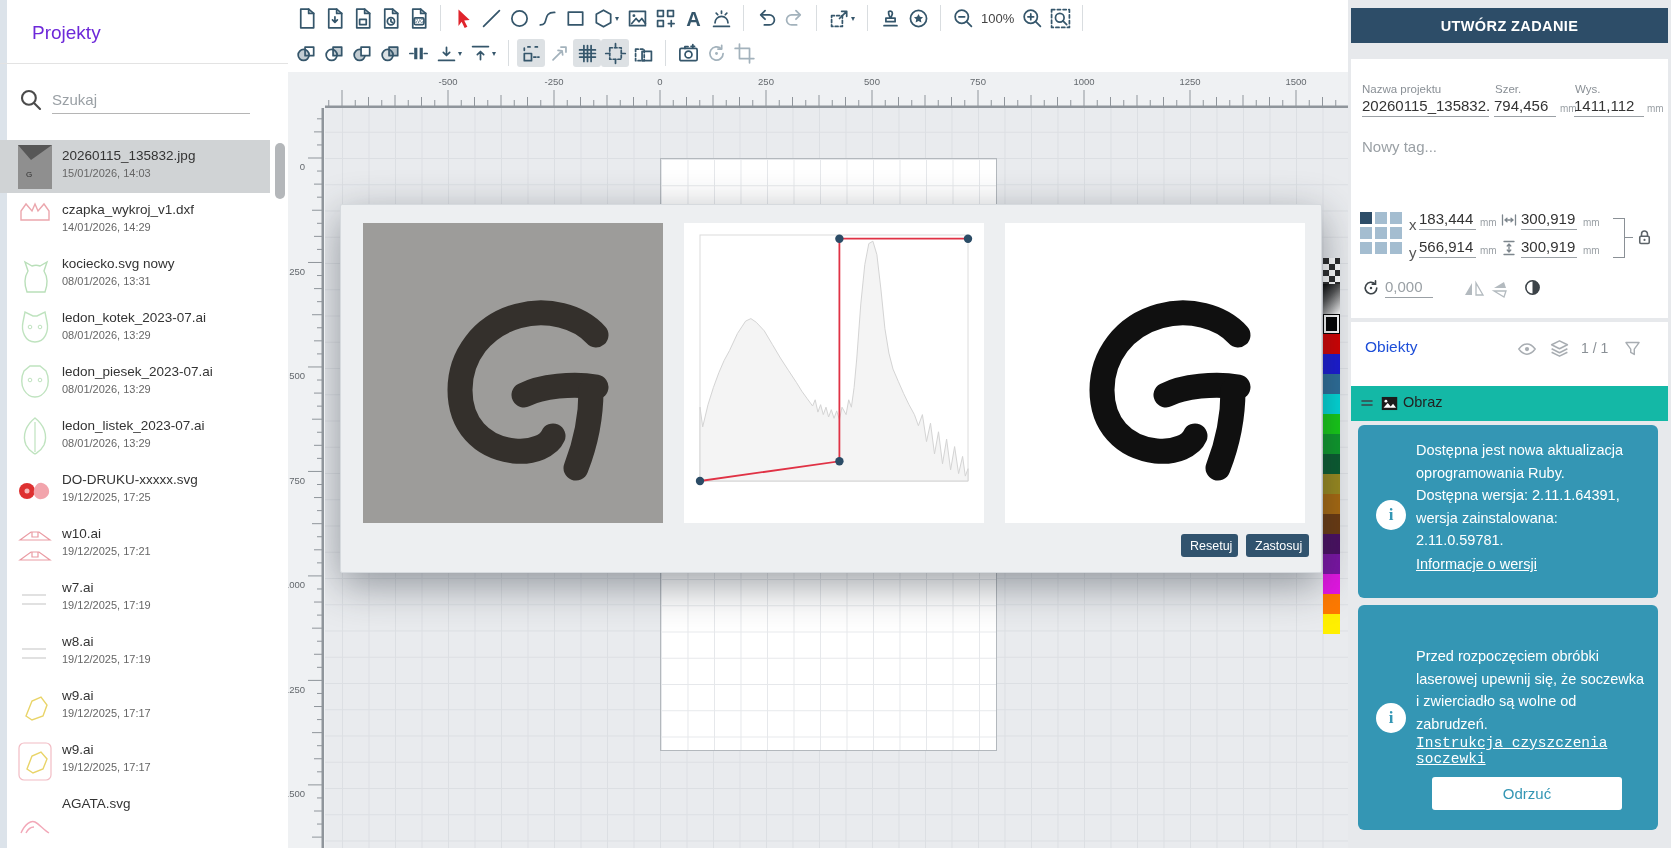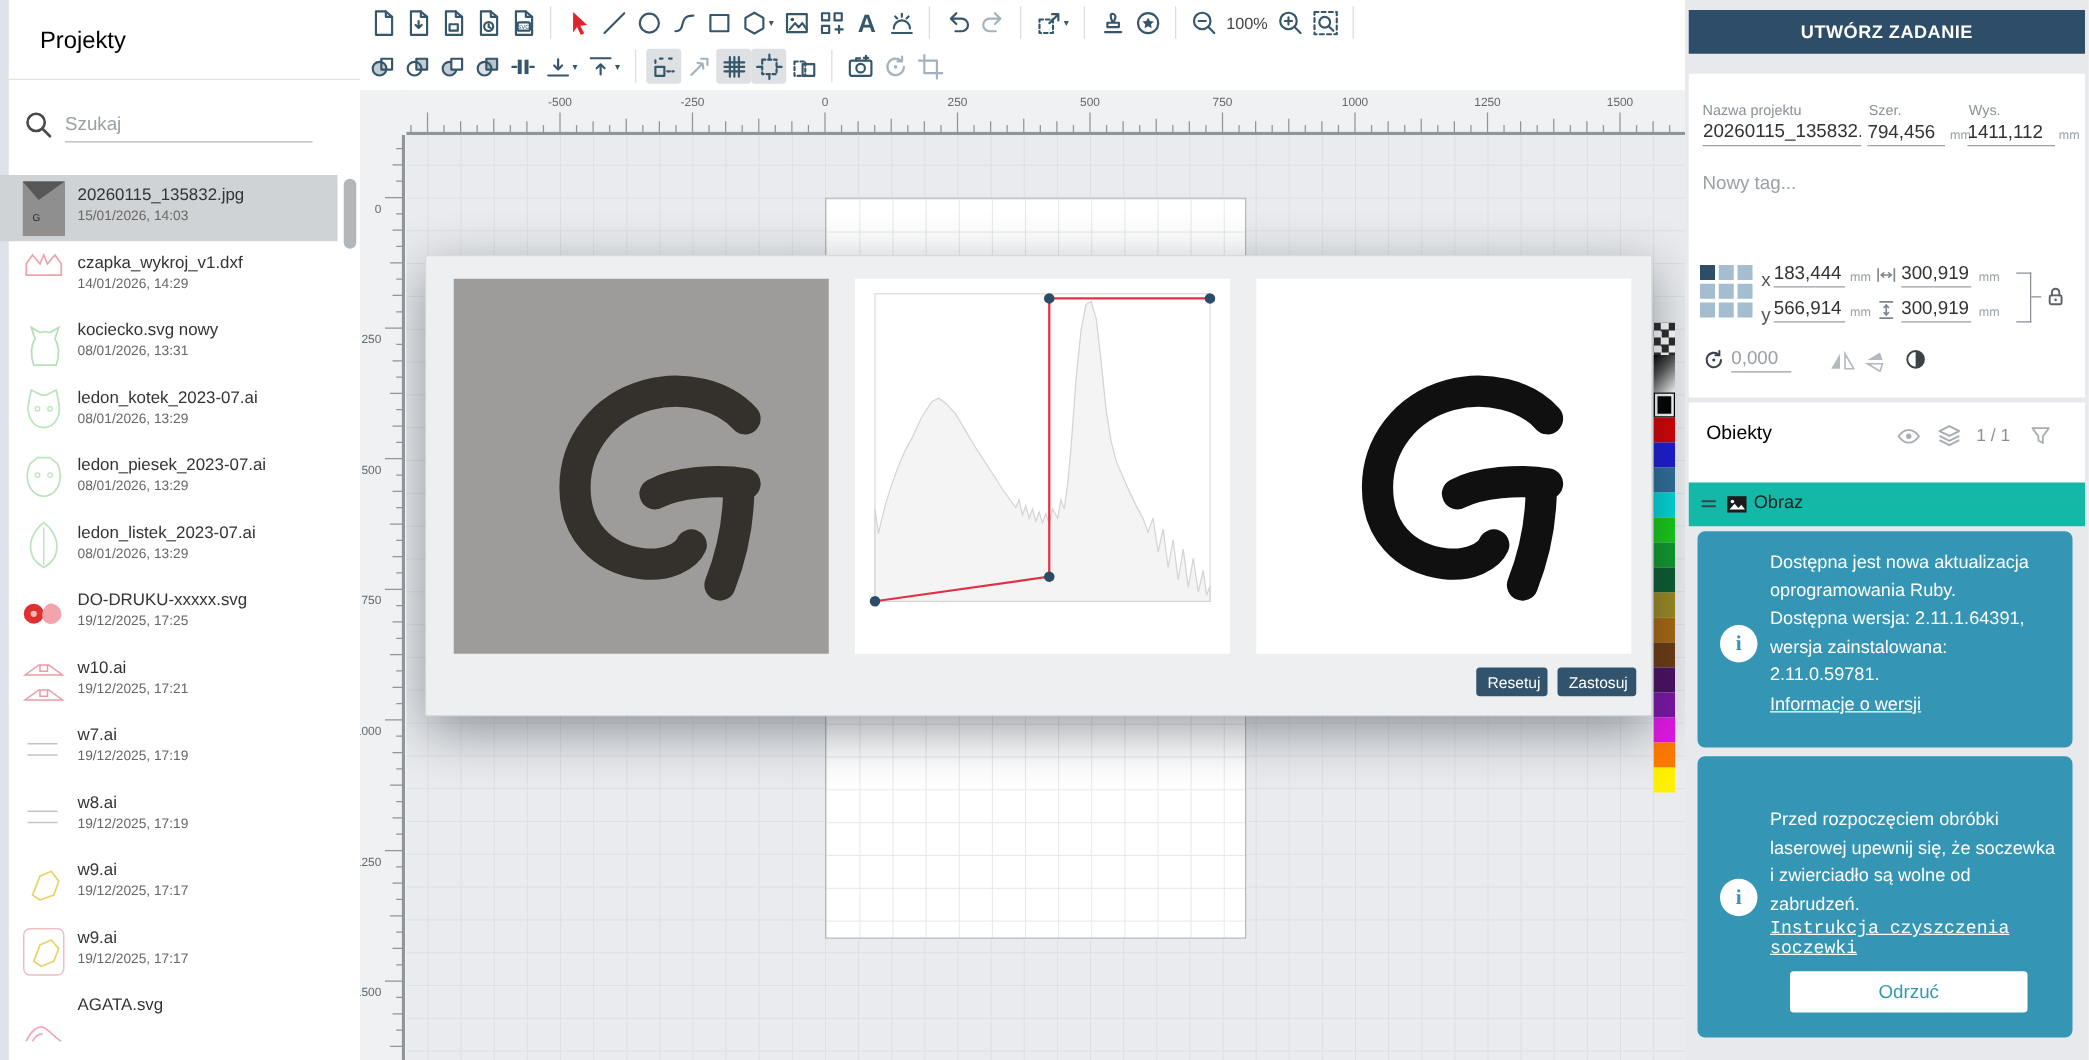--- a/index.html
+++ b/index.html
@@ -2,21 +2,21 @@
 <html><head>
 <meta charset="utf-8">
 <style>
   * { margin:0; padding:0; box-sizing:border-box; }
   html,body { font-family:"Liberation Sans", sans-serif; }
   #root { position:relative; width:1671px; height:848px; background:#e9ebee; overflow:hidden; }
 
   
   #sidebar { position:absolute; left:0; top:0; width:288px; height:848px; background:#ffffff; z-index:5; }
   #sidebar-edge { position:absolute; left:0; top:0; width:7px; height:848px; background:#dce3ea; }
-  #sidebar-title { position:absolute; left:32px; top:22px; font-size:19px; color:#000000; }
+  #sidebar-title { position:absolute; left:32px; top:22px; font-size:19px; color:#6d28d9; }
   #sidebar-divider { position:absolute; left:0; top:63px; width:288px; border-top:1px solid #e3e3e3; }
   #search-row { position:absolute; left:0; top:84px; width:320px; height:46px; }
   #search-icon { position:absolute; left:19px; top:4px; color:#4a4a4a; }
   #search-input { position:absolute; left:52px; top:2px; width:198px; height:28px; border:none; outline:none;
                   border-bottom:1px solid #b5b5b5; font-size:15px; color:#333; background:transparent; }
   #search-input::placeholder { color:#9aa0a5; }
   #project-list { position:absolute; left:0; top:136px; width:288px; height:712px; overflow:hidden; }
   .proj-item { position:absolute; left:0; width:270px; height:53px; cursor:pointer; }
   .proj-item.selected { background:#d0d3d5; width:270px; }
   .proj-thumb { position:absolute; left:18px; top:5px; width:34px; height:44px; }
@@ -80,21 +80,21 @@
   .ricon { position:absolute; color:#7d868d; }
   .ricon.dim { color:#b3babf; }
   .ricon.dark { color:#3c4348; }
   #anchor-grid { position:absolute; left:9px; top:20px; width:44px; height:44px; display:grid;
                  grid-template-columns:repeat(3,12px); grid-template-rows:repeat(3,12px); gap:3px; }
   .anchor-cell { background:#a4bdd0; cursor:pointer; }
   .anchor-cell.sel { background:#2d4d68; }
   #lock-bracket { position:absolute; left:262px; top:26px; width:12px; height:40px;
                   border-top:1.5px solid #8a9096; border-right:1.5px solid #8a9096; border-bottom:1.5px solid #8a9096; }
   #lock-stub { position:absolute; left:274px; top:45px; width:8px; border-top:1.5px solid #8a9096; }
-  #objects-title { position:absolute; left:14px; top:16px; font-size:15.5px; color:#000000; }
+  #objects-title { position:absolute; left:14px; top:16px; font-size:15.5px; color:#1d4ed8; }
   #objects-count { position:absolute; left:230px; top:18px; font-size:14px; color:#8a9096; }
   #obraz-row { position:absolute; left:0; top:64px; width:317px; height:35px; background:#14b8a6; cursor:pointer; }
   #obraz-label { position:absolute; left:52px; top:8px; font-size:14.5px; color:#222; }
   .notif { position:absolute; left:10px; width:300px; border-radius:6px; color:#fff; }
   .notif-text { position:absolute; left:58px; top:14px; width:236px; font-size:14.5px; line-height:22.5px; white-space:pre-line; }
   .notif-link { text-decoration:underline; color:#fff; font-size:14.5px; cursor:pointer; position:absolute; left:58px; }
   .info-badge { position:absolute; left:18px; width:30px; height:30px; border-radius:50%; background:#fff;
     display:flex; align-items:center; justify-content:center; font-family:"Liberation Serif",serif;
     font-weight:bold; font-size:17px; }
   #btn-dismiss { position:absolute; left:74px; width:190px; height:33px; background:#fff; border:none; border-radius:3px;

